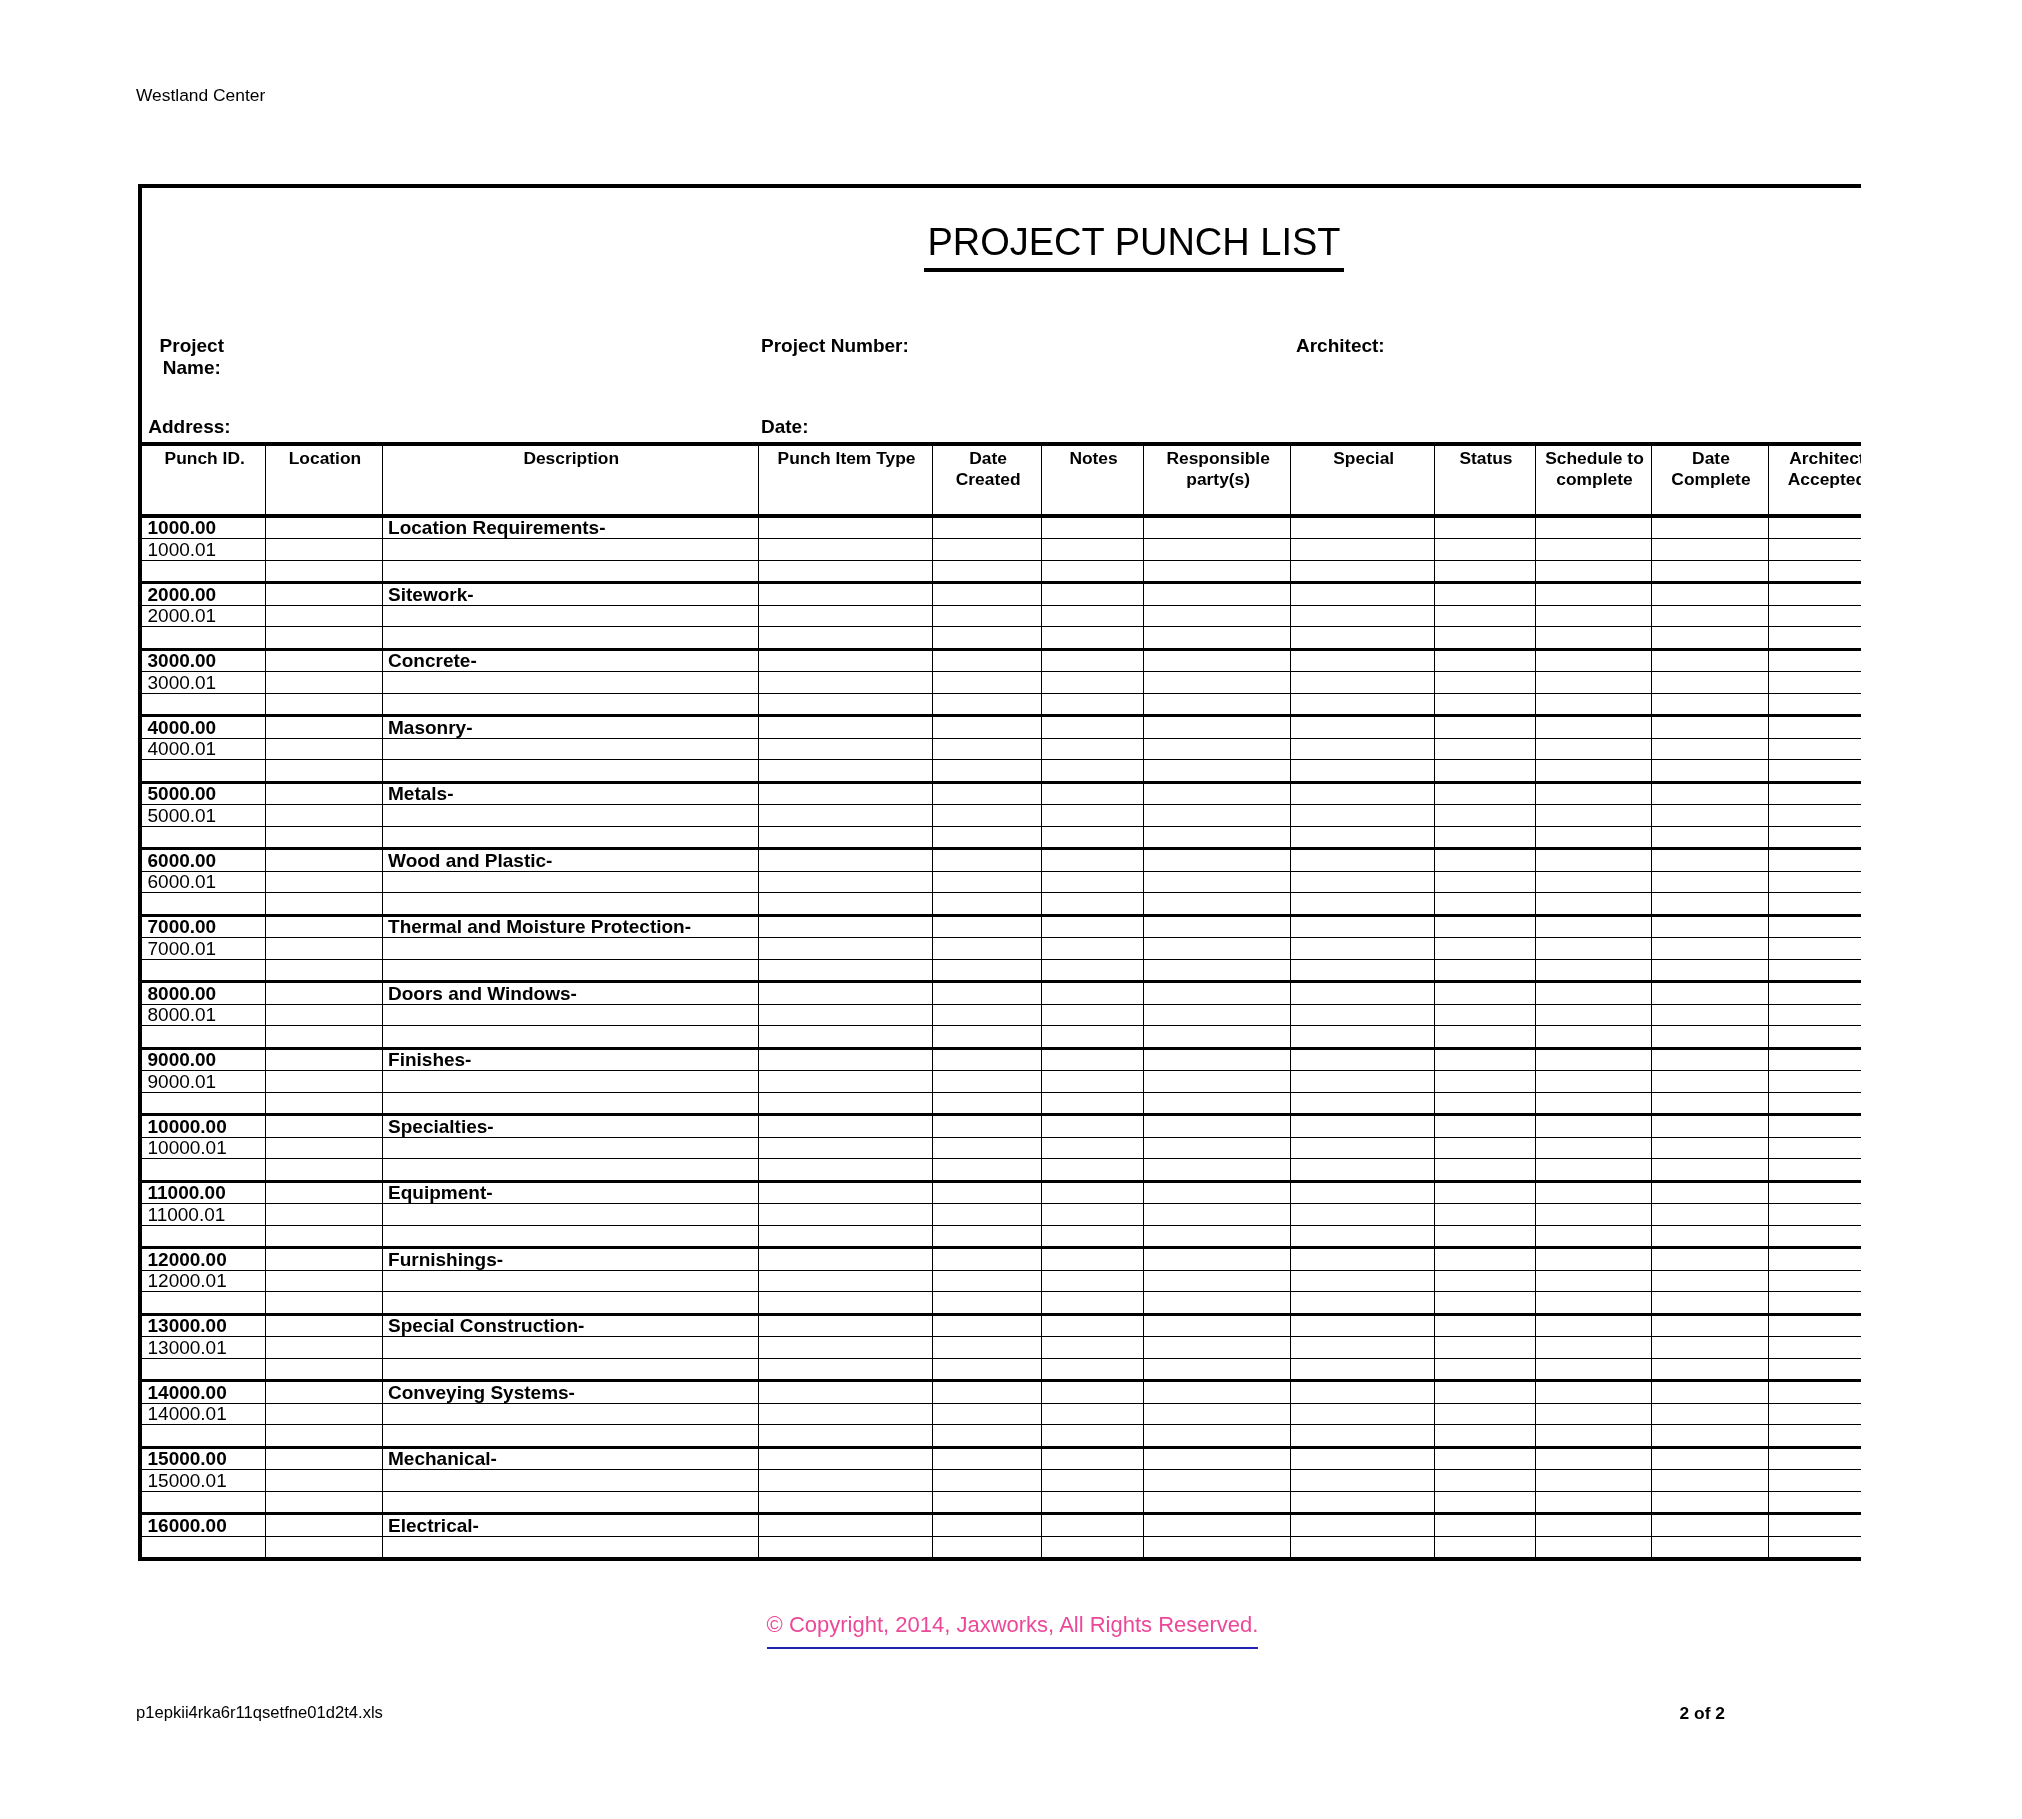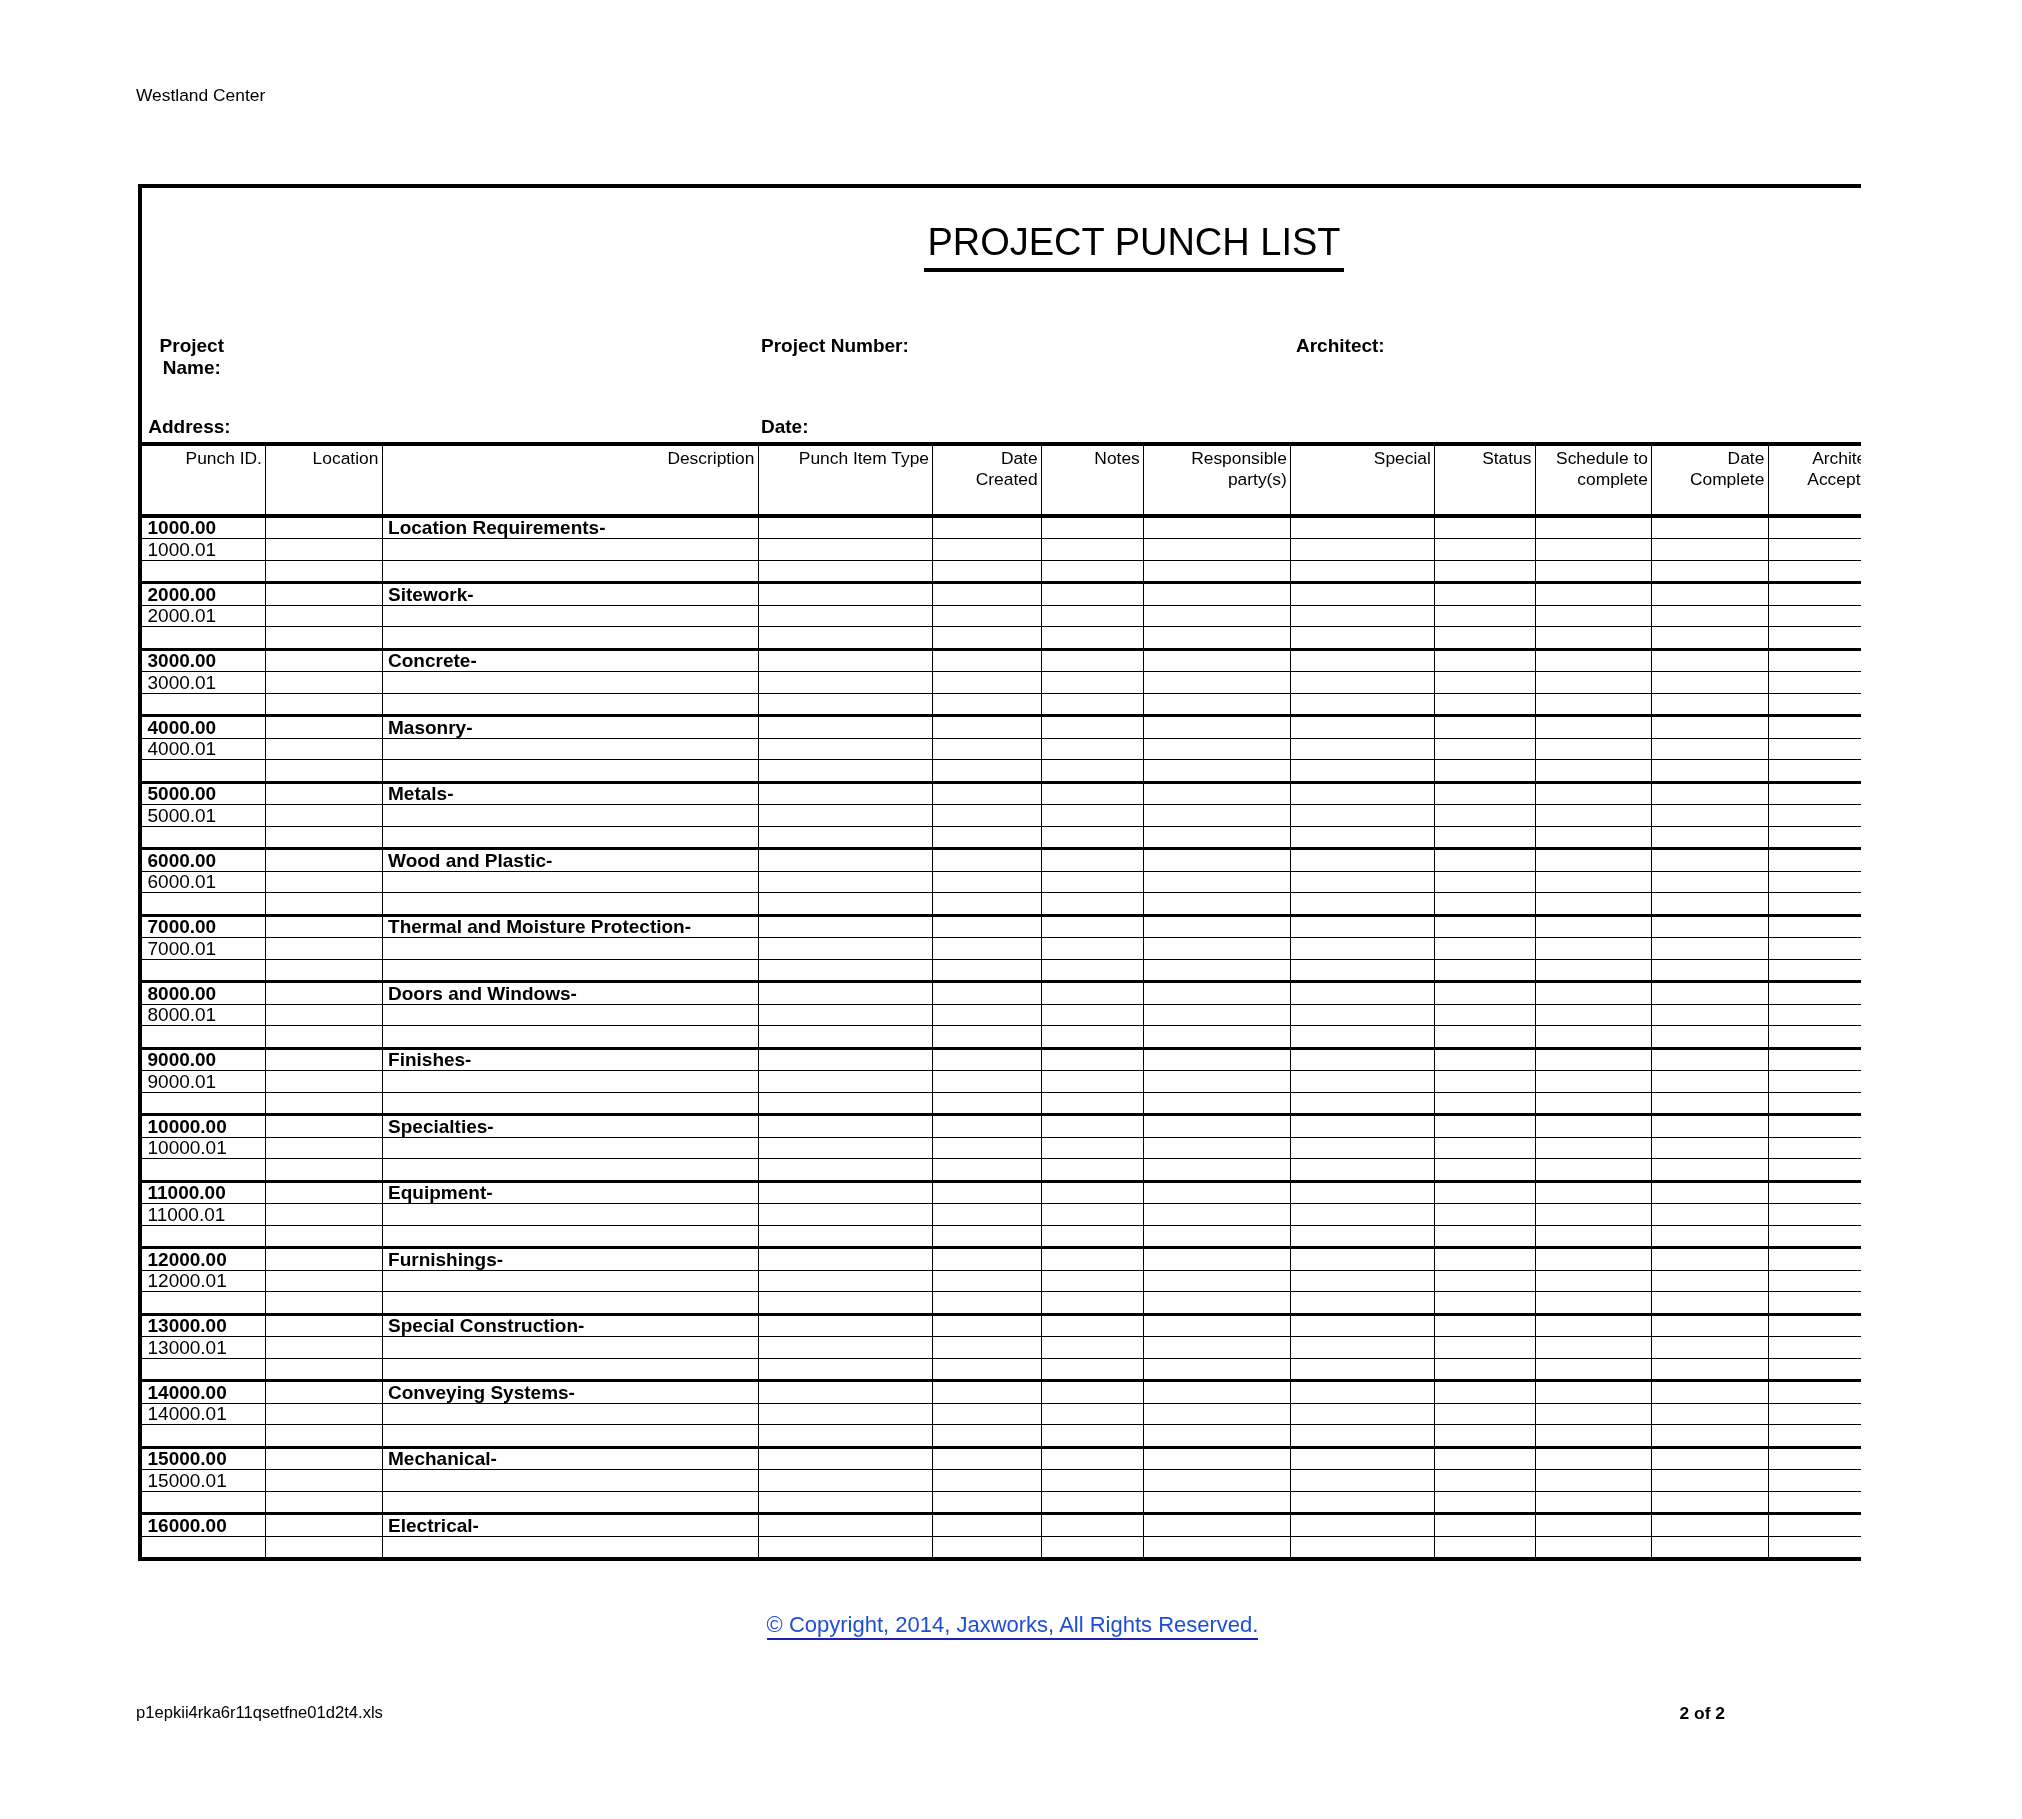--- a/index.html
+++ b/index.html
@@ -64,23 +64,23 @@
     margin-top: 254px;
     width: 100%;
     border-collapse: collapse;
     table-layout: fixed;
   }
   table.punch-table th {
     border: 1.6px solid #000000;
     border-top: 4px solid #000000;
     border-bottom: 4px solid #000000;
     vertical-align: top;
-    text-align: right;
+    text-align: center;
     font-size: 17.4px;
-    font-weight: 400;
+    font-weight: 700;
     line-height: 1.25;
     padding: 1.6px 3.2px 0 5.5px;
     height: 66px;
     box-sizing: content-box;
     overflow: hidden;
   }
   table.punch-table td {
     border: 1.6px solid #000000;
     height: 20.5px;
     font-size: 19px;
@@ -104,23 +104,23 @@
 
   .copyright-line {
     position: absolute;
     left: 138px;
     top: 1612px;
     width: 1749px;
     text-align: center;
     font-size: 22px;
   }
   .copyright-link {
-    color: #1d4ed8;
+    color: #ec4899;
     border-bottom: 2.4px solid #2121b0;
-    padding-bottom: 1px;
+    padding-bottom: 10px;
     cursor: pointer;
     white-space: nowrap;
   }
   .footer-file {
     position: absolute;
     left: 136px;
     top: 1703px;
     font-size: 16.6px;
     font-weight: 400;
   }

